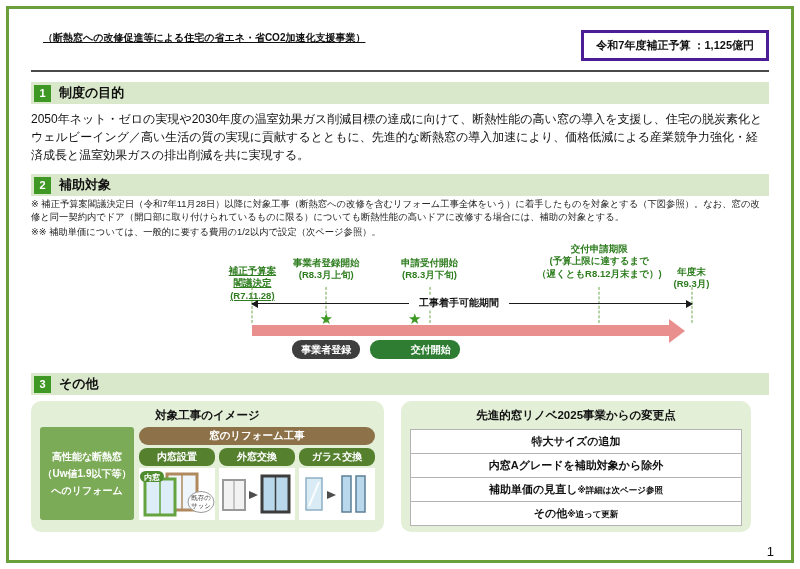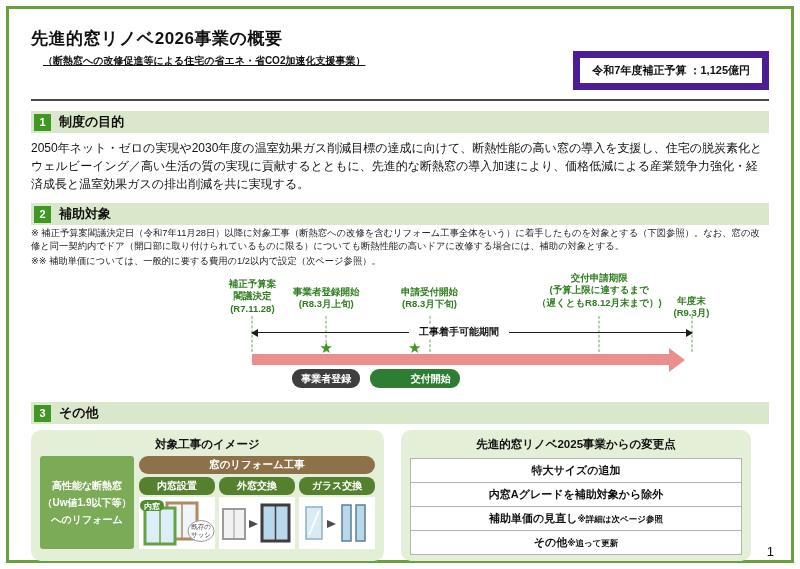--- a/index.html
+++ b/index.html
@@ -5,21 +5,21 @@
   * { margin:0; padding:0; box-sizing:border-box; }
   html,body { width:800px; height:569px; }
   body { font-family:"Liberation Sans","DejaVu Sans",sans-serif; background:#fff; color:#111; }
   .page { position:relative; width:800px; height:569px; background:#fff; overflow:hidden; }
   .frame { position:absolute; inset:6px; border:3px solid #6aa03c; pointer-events:none; }
   .content { position:absolute; left:31px; top:27px; width:738px; }
 
   .hdr { display:flex; justify-content:space-between; align-items:flex-start; }
   .title { font-size:17px; font-weight:bold; letter-spacing:.5px; }
   .subtitle { font-size:10px; font-weight:bold; margin:4px 0 0 12px;text-decoration:underline; }
-  .budget { border:7px solid #4c1d95; font-size:11px; font-weight:bold; padding:5px 12px; margin-top:24px; white-space:nowrap; }
+  .budget { border:3px solid #4c1d95; font-size:11px; font-weight:bold; padding:5px 12px; margin-top:3px; white-space:nowrap; }
   .rule { border-top:2px solid #4a4a4a; margin-top:9px; }
 
   .secbar { display:flex; align-items:center; gap:8px; background:#d9e8ca; height:22px; padding-left:3px; margin-top:10px; }
   .secnum { width:17px; height:17px; background:#3f9724; color:#fff; font-size:11px; font-weight:bold; display:flex; align-items:center; justify-content:center; }
   .sectitle { font-size:13px; font-weight:bold; }
 
   .body1 { font-size:12px; line-height:1.5; margin-top:6px; }
   .body2 { font-size:12.5px; font-weight:bold; margin-top:6px; }
   .note { font-size:9.3px; line-height:1.4; margin-top:2px; color:#1a1a1a; }
 
@@ -63,42 +63,41 @@
 </style>
 </head>
 <body>
 
 <div class="page">
   <div class="frame"></div>
   <div class="content">
 
     <div class="hdr">
       <div>
-        <div class="title">先進的窓リノベ2026事業の概要</div>
         <div class="subtitle">（断熱窓への改修促進等による住宅の省エネ・省CO2加速化支援事業）</div>
       </div>
       <div class="budget">令和7年度補正予算 ：1,125億円</div>
     </div>
     <div class="rule"></div>
 
     <div class="secbar">
       <span class="secnum">1</span>
       <span class="sectitle">制度の目的</span>
     </div>
     <p class="body1">2050年ネット・ゼロの実現や2030年度の温室効果ガス削減目標の達成に向けて、断熱性能の高い窓の導入を支援し、住宅の脱炭素化とウェルビーイング／高い生活の質の実現に貢献するとともに、先進的な断熱窓の導入加速により、価格低減による産業競争力強化・経済成長と温室効果ガスの排出削減を共に実現する。</p>
 
     <div class="secbar">
       <span class="secnum">2</span>
       <span class="sectitle">補助対象</span>
     </div>
     <p class="note">※ 補正予算案閣議決定日（令和7年11月28日）以降に対象工事（断熱窓への改修を含むリフォーム工事全体をいう）に着手したものを対象とする（下図参照）。なお、窓の改修と同一契約内でドア（開口部に取り付けられているものに限る）についても断熱性能の高いドアに改修する場合には、補助の対象とする。</p>
     <p class="note">※※ 補助単価については、一般的に要する費用の1/2以内で設定（次ページ参照）。</p>
 
     <div class="timeline">
-      <div class="ms" style="left:30%; top:8px;">
+      <div class="ms" style="left:30%; top:24px;text-decoration:underline;">
         <span>補正予算案</span>
         <span>閣議決定</span>
         <span>(R7.11.28)</span>
       </div>
       <div class="ms" style="left:40%; top:16px;">
         <span>事業者登録開始</span>
         <span>(R8.3月上旬)</span>
       </div>
       <div class="ms" style="left:54%; top:16px;">
         <span>申請受付開始</span>

